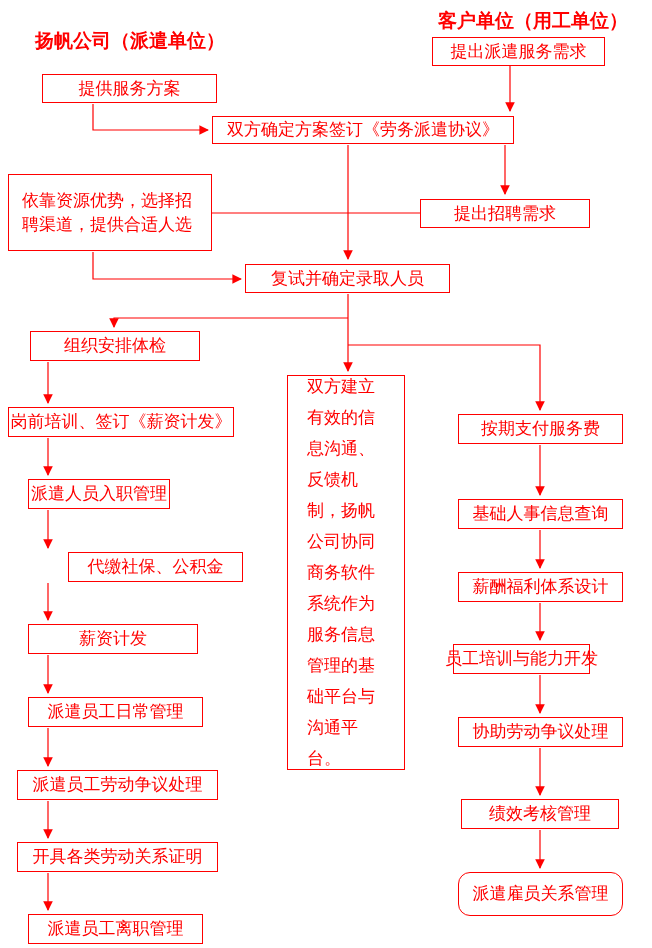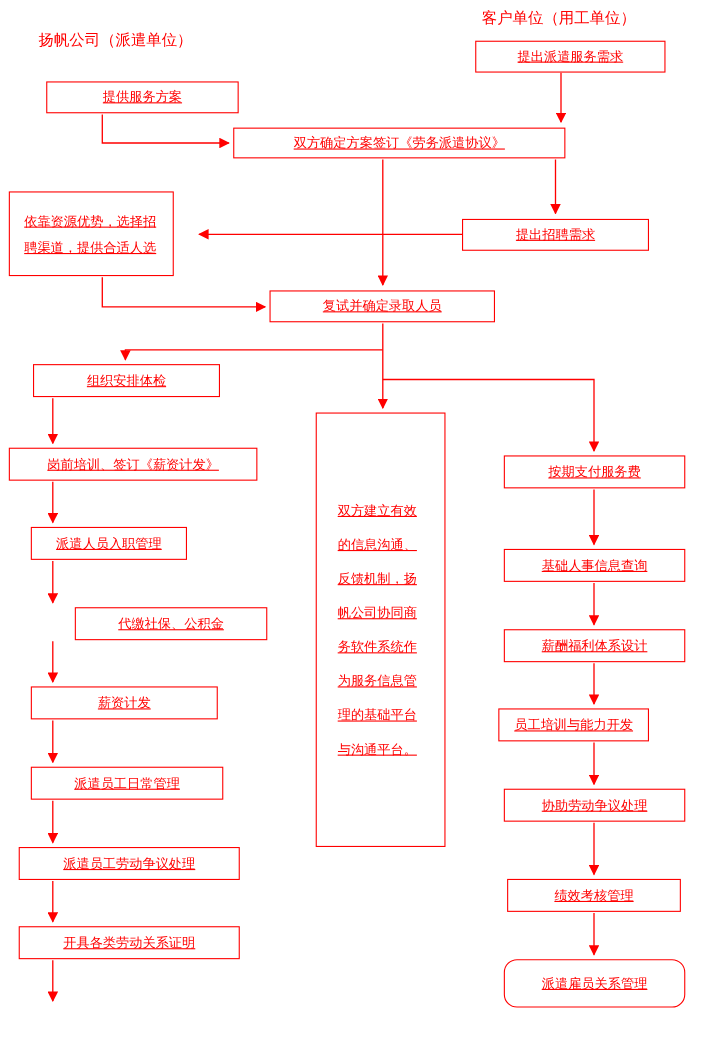--- a/index.html
+++ b/index.html
@@ -22,24 +22,23 @@
   .node {
     position: absolute;
     z-index: 1;
     border: 1px solid var(--accent);
     color: var(--accent);
     background: var(--bg);
     display: flex;
     align-items: center;
     justify-content: center;
     text-align: center;
-    font-size: 12px;
+    font-size: 17px;
     line-height: 1.25;
     white-space: nowrap;
-    text-decoration: underline;
   }
 
   .node.multiline {
     white-space: normal;
     text-align: left;
     justify-content: flex-start;
     padding: 2px 13px;
     word-break: break-all;
     line-height: 24px;
   }
@@ -50,22 +49,22 @@
     justify-content: flex-start;
     padding: 0 19px;
     word-break: break-all;
     line-height: 31px;
   }
 
   .unit-label {
     position: absolute;
     z-index: 1;
     color: var(--accent);
-    font-weight: normal;
-    font-size: 14px;
+    font-weight: bold;
+    font-size: 19px;
     white-space: nowrap;
   }
 </style>
 </head>
 <body>
 
 <div class="canvas">
 
   <svg class="connectors" viewBox="0 0 652 948" xmlns="http://www.w3.org/2000/svg">
     <defs>
@@ -97,33 +96,34 @@
     <polyline points="540,748 540,795" marker-end="url(#arr)"></polyline>
     <polyline points="540,830 540,868" marker-end="url(#arr)"></polyline>
   </svg>
 
   <div class="unit-label" style="left:35px; top:28px;">扬帆公司（派遣单位）</div>
   <div class="unit-label" style="left:438px; top:8px;">客户单位（用工单位）</div>
 
   <div class="node" style="left:432px; top:37px; width:173px; height:29px;">提出派遣服务需求</div>
   <div class="node" style="left:42px; top:74px; width:175px; height:29px;">提供服务方案</div>
   <div class="node" style="left:212px; top:116px; width:302px; height:28px;text-align:center;">双方确定方案签订《劳务派遣协议》</div>
-  <div class="node multiline" style="left:8px; top:174px; width:150px; height:77px;">依靠资源优势，选择招聘渠道，提供合适人选</div>
+  <div class="node multiline" style="left:8px; top:174px; width:204px; height:77px;">依靠资源优势，选择招聘渠道，提供合适人选</div>
   <div class="node" style="left:420px; top:199px; width:170px; height:29px;">提出招聘需求</div>
   <div class="node" style="left:245px; top:264px; width:205px; height:29px;">复试并确定录取人员</div>
   <div class="node" style="left:30px; top:331px; width:170px; height:30px;">组织安排体检</div>
   <div class="node" style="left:8px; top:407px; width:226px; height:30px;">岗前培训、签订《薪资计发》</div>
   <div class="node note" style="left:287px; top:375px; width:118px; height:395px;">双方建立有效的信息沟通、反馈机制，扬帆公司协同商务软件系统作为服务信息管理的基础平台与沟通平台。</div>
   <div class="node" style="left:458px; top:414px; width:165px; height:30px;">按期支付服务费</div>
   <div class="node" style="left:28px; top:479px; width:142px; height:30px;">派遣人员入职管理</div>
   <div class="node" style="left:458px; top:499px; width:165px; height:30px;">基础人事信息查询</div>
   <div class="node" style="left:28px; top:552px; width:175px; height:30px;margin-left:40px;">代缴社保、公积金</div>
   <div class="node" style="left:458px; top:572px; width:165px; height:30px;">薪酬福利体系设计</div>
   <div class="node" style="left:28px; top:624px; width:170px; height:30px;">薪资计发</div>
   <div class="node" style="left:453px; top:644px; width:137px; height:30px;">员工培训与能力开发</div>
   <div class="node" style="left:28px; top:697px; width:175px; height:30px;">派遣员工日常管理</div>
   <div class="node" style="left:458px; top:717px; width:165px; height:30px;">协助劳动争议处理</div>
   <div class="node" style="left:17px; top:770px; width:201px; height:30px;">派遣员工劳动争议处理</div>
   <div class="node" style="left:461px; top:799px; width:158px; height:30px;">绩效考核管理</div>
   <div class="node" style="left:17px; top:842px; width:201px; height:30px;">开具各类劳动关系证明</div>
   <div class="node" style="left:458px; top:872px; width:165px; height:44px;border-radius:12px;">派遣雇员关系管理</div>
+  <div class="node" style="left:28px; top:914px; width:175px; height:30px;">派遣员工离职管理</div>
 
 </div>
 
 </body></html>

